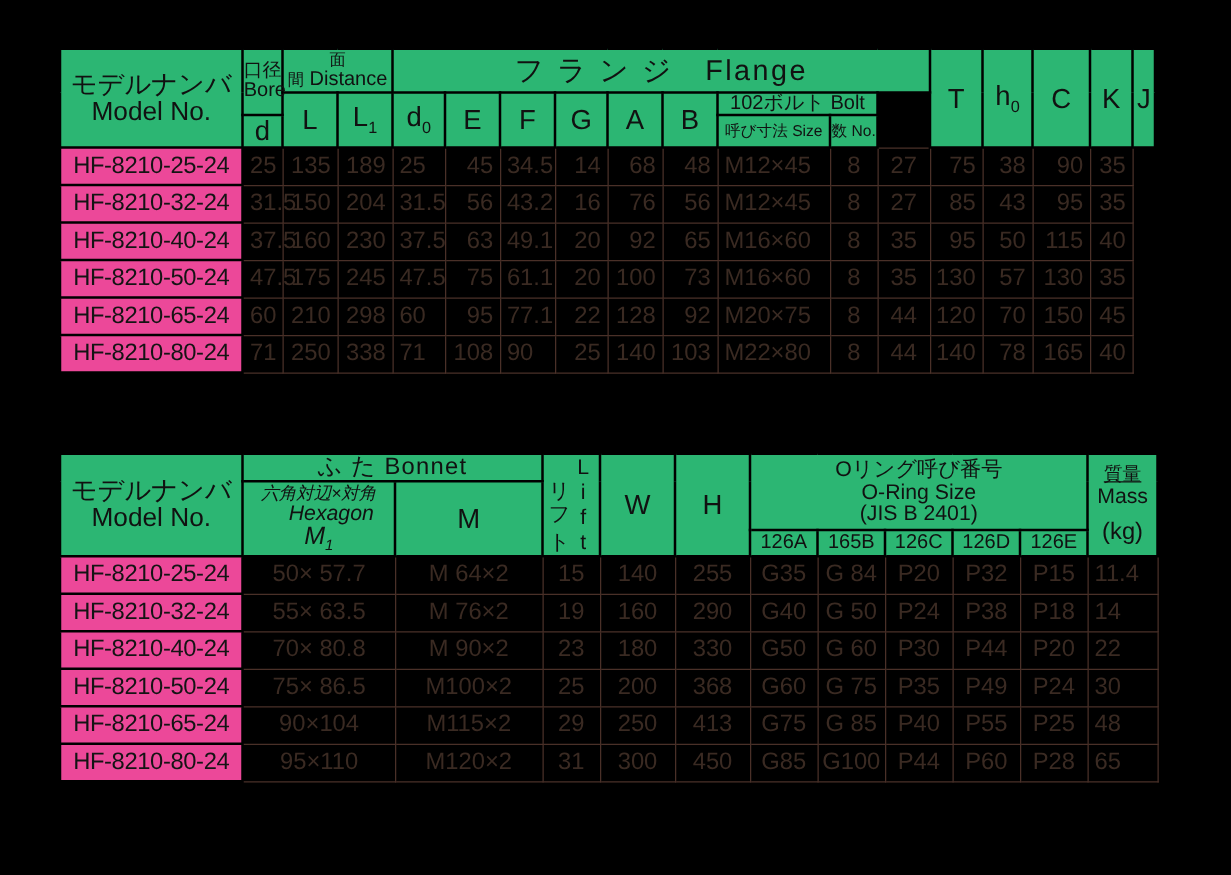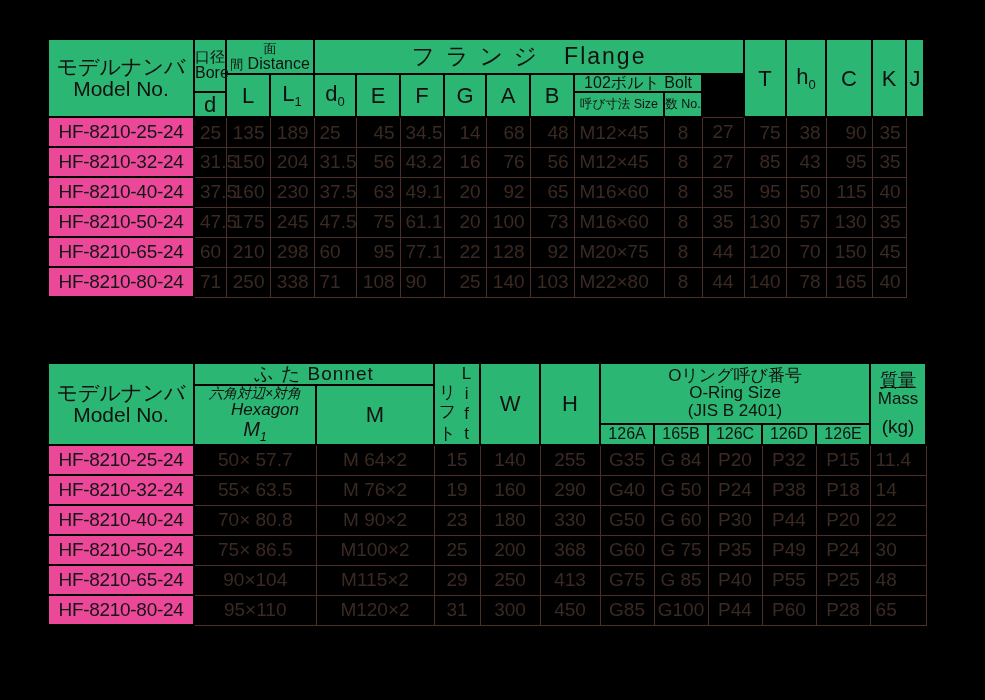--- a/index.html
+++ b/index.html
@@ -50,21 +50,21 @@
     white-space:nowrap;
   }
   .dt.r{text-align:right;padding-right:5px;}
   .dt.l{text-align:left;padding-left:5px;}
   .dt.c{text-align:center;}
 
   .jp{font-size:15px;}
   .jp-sm{font-size:13px;}
   .sym{font-size:22px;}
   .sym sub{font-size:13px;}
-  .big-jp{font-size:18px;text-decoration:underline;}
+  .big-jp{font-size:15px;text-decoration:underline;}
   .en-sm{font-size:16px;}
   .tiny{font-size:12.5px;}
 
   .modelhead{
     font-size:21px;
     line-height:1.35;
   }
   .modelhead .l1{display:block;}
   .modelhead .l2{display:block;}
 

